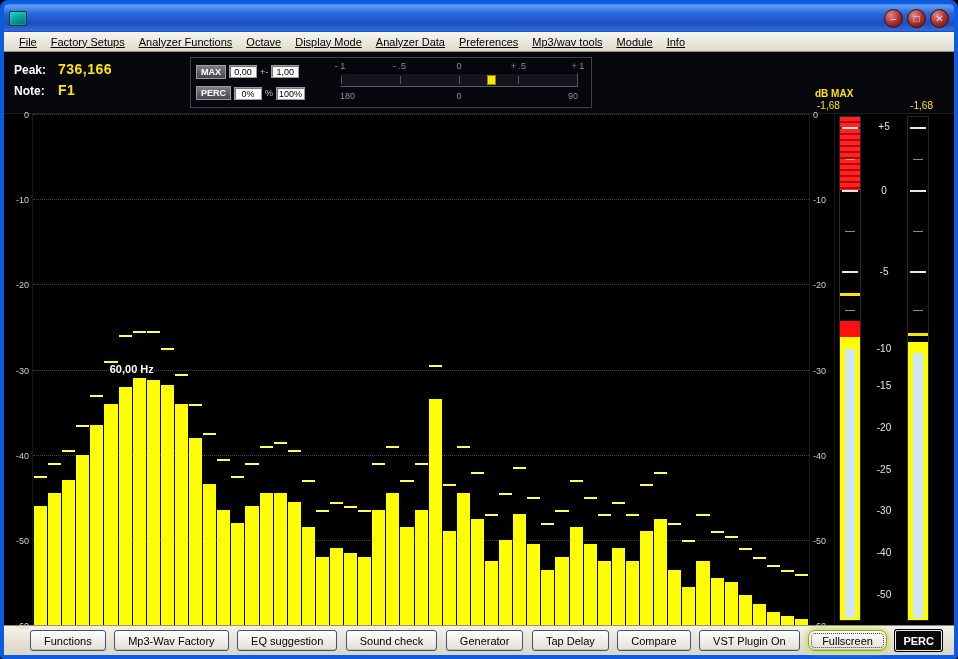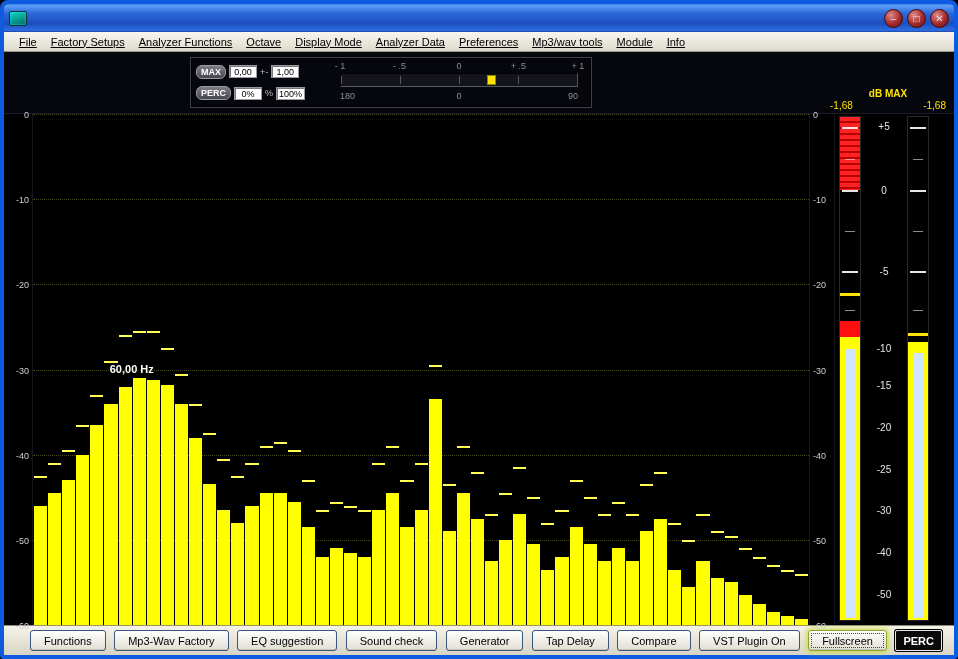--- a/index.html
+++ b/index.html
@@ -66,21 +66,21 @@
   .pn-value { color:#ffe400; font-weight:bold; font-size:14px; letter-spacing:.5px; }
   .ctrlgroup {
     position:absolute; left:186px; top:5px; width:402px; height:51px;
     border:1px solid #40404e; box-shadow:inset 0 0 0 1px #000;
     display:flex; padding:3px 5px;
   }
   .ctrl-left { width:126px; display:flex; flex-direction:column; justify-content:space-around; }
   .ctrl-row { display:flex; align-items:center; gap:3px; }
   .chip {
     background:linear-gradient(#7d7d85,#46464e);
-    border:1px solid #9a9aa2; border-radius:6px;
+    border:1px solid #9a9aa2; border-radius:0;
     color:#fff; font-size:9px; font-weight:bold;
     padding:1px 4px; min-width:26px; text-align:center;
   }
   .mini {
     min-width:28px; height:13px; line-height:12px; padding:0 2px;
     background:#fff; color:#000; font-size:9px; text-align:center;
     border:1px solid #9a9aa4; box-shadow:inset 1px 1px 0 #777;
   }
   .sep { color:#c0c0c0; font-size:9px; }
   .ctrl-slider { position:relative; flex:1; margin-left:10px; }
@@ -89,21 +89,21 @@
   .groove {
     position:absolute; top:12px; left:8px; right:8px; height:14px;
     background:#14141c;
     border:1px solid; border-color:#000 #5a5a66 #5a5a66 #000;
   }
   .gtick { position:absolute; top:2px; bottom:2px; width:1px; background:#565662; }
   .handle { position:absolute; top:1px; bottom:1px; width:9px; background:#ffe400; border:1px solid #8a8a00; z-index:2; }
   .sbottom { position:absolute; top:30px; left:8px; right:8px; height:11px; }
   .sbottom span { position:absolute; color:#8e8e96; font-size:9px; }
   .sb-l { left:0; } .sb-c { left:50%; transform:translateX(-50%); } .sb-r { right:0; }
-  .dbmax { position:absolute; right:6px; bottom:2px; width:120px; text-align:center; }
+  .dbmax { position:absolute; right:19px; bottom:2px; width:120px; }
   .dbmax-title { color:#ffe400; font-size:10px; font-weight:bold; }
   .dbmax-vals { display:flex; justify-content:space-between; padding:0 2px; color:#ffe400; font-size:10px; margin-top:1px; }
   
   .main { flex:1; display:flex; background:#000; position:relative; min-height:0; }
   .axis { position:relative; flex:0 0 auto; }
   .axisL { width:28px; }
   .axisR { width:24px; }
   .axis span.ticklabel {
     position:absolute; transform:translateY(-45%);
     color:#cfcfcf; font-size:9px; white-space:nowrap;
@@ -148,21 +148,21 @@
     background:linear-gradient(180deg,#ffffff,#f1f0ea 45%,#e2e0d4);
     border:1px solid #38567e;
     box-shadow:inset 0 -1px 0 #c9c5b4;
     font-size:11px; color:#000;
     display:flex; align-items:center; justify-content:center;
     white-space:nowrap; cursor:default; user-select:none;
   }
   .btn.focused {
     border-color:#8aa62e;
     box-shadow:0 0 4px 2px rgba(205,222,70,.85), inset 0 -1px 0 #c9c5b4;
-    outline:1px dotted #444; outline-offset:-4px;
+    outline:1px dotted #444; outline-offset:-4px;border-radius:7px;
   }
   .btn.dark {
     background:#0a0a0a; color:#fff; font-weight:bold;
     border:1px solid #e8e8e8; box-shadow:0 0 0 1px #000;
     padding:0 7px; border-radius:2px;
   }
 </style>
 </head>
 <body>
 
@@ -184,20 +184,30 @@
       <div class="menu-item">Octave</div>
       <div class="menu-item">Display Mode</div>
       <div class="menu-item">Analyzer Data</div>
       <div class="menu-item">Preferences</div>
       <div class="menu-item">Mp3/wav tools</div>
       <div class="menu-item">Module</div>
       <div class="menu-item">Info</div>
     </div>
 
   <div class="header">
+    <div class="peaknote">
+      <div class="pn-row">
+        <span class="pn-label">Peak:</span>
+        <span class="pn-value">736,166</span>
+      </div>
+      <div class="pn-row">
+        <span class="pn-label">Note:</span>
+        <span class="pn-value">F1</span>
+      </div>
+    </div>
 
     <div class="ctrlgroup">
       <div class="ctrl-left">
         <div class="ctrl-row">
           <span class="chip">MAX</span>
           <span class="mini">0,00</span>
           <span class="sep">+-</span>
           <span class="mini">1,00</span>
         </div>
         <div class="ctrl-row">

